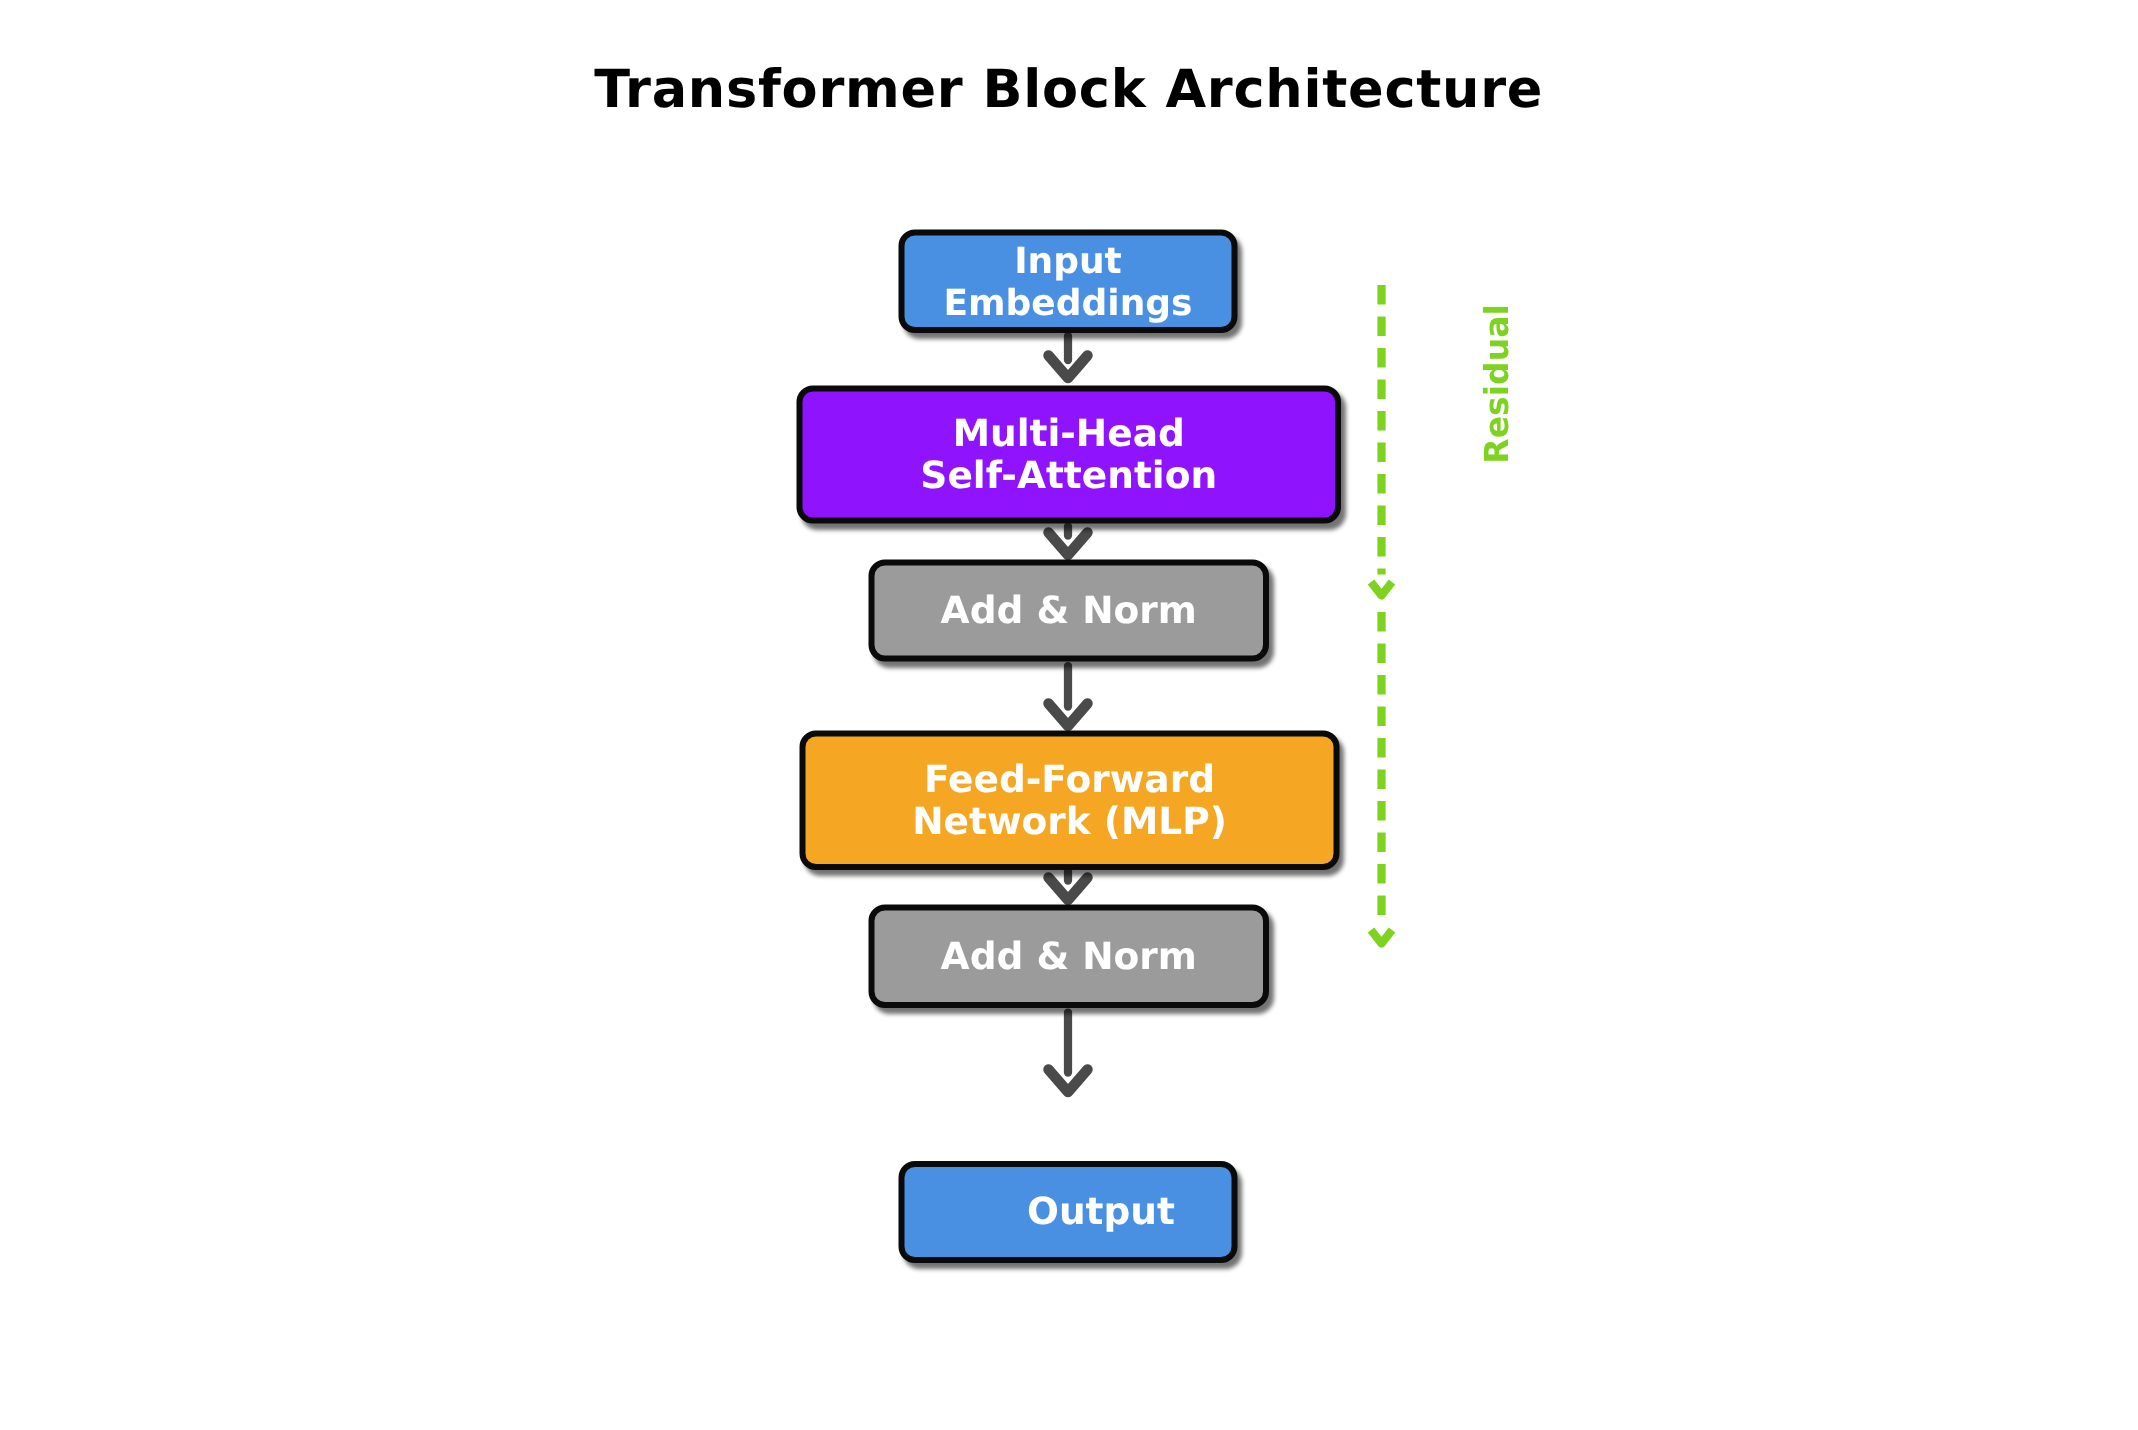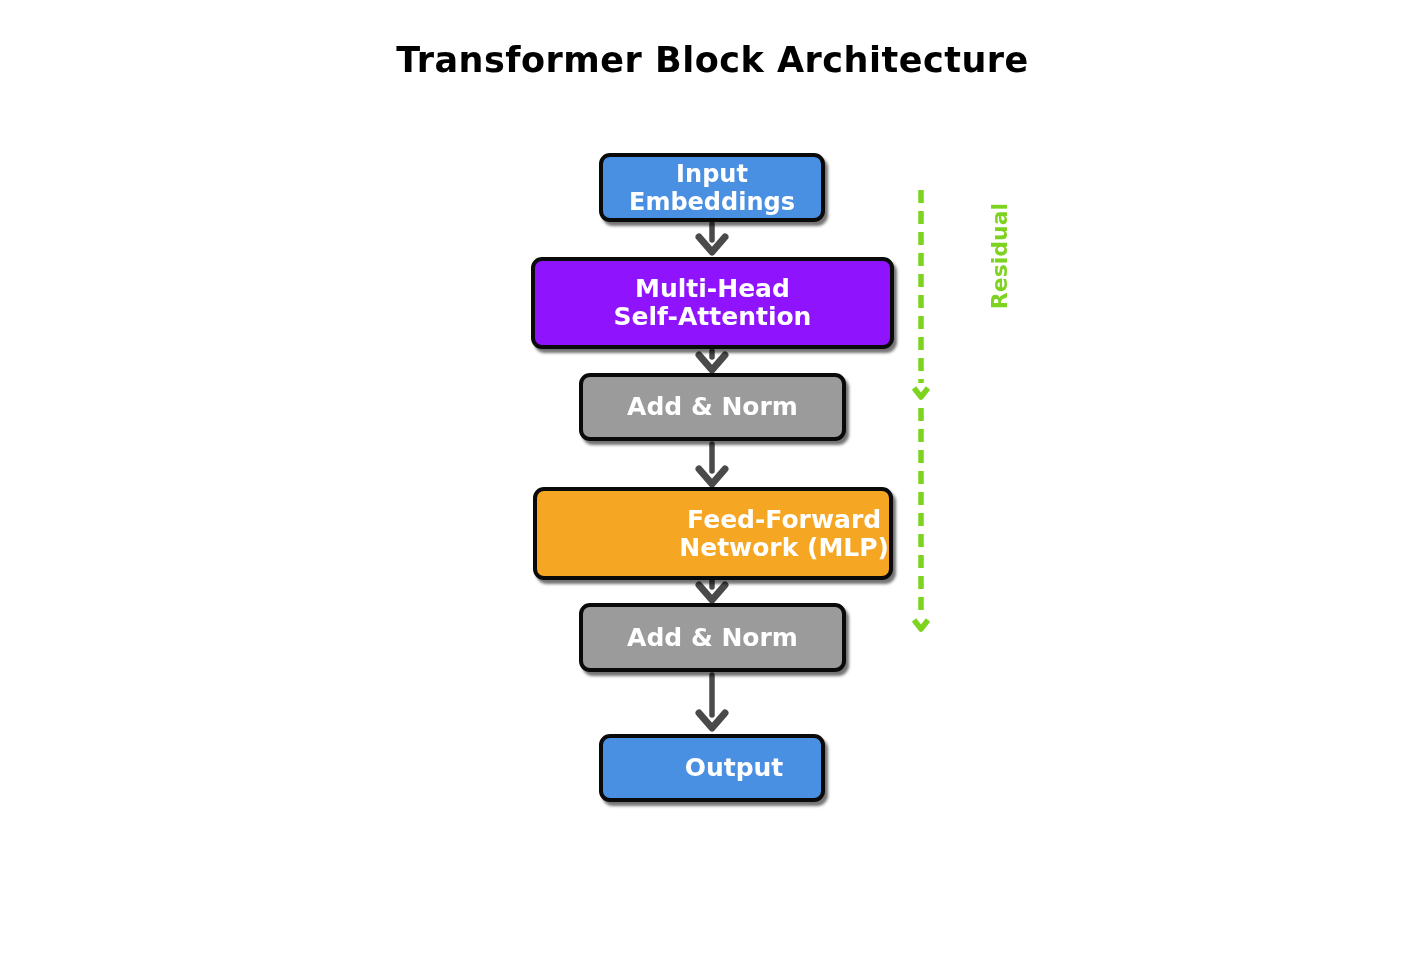--- a/index.html
+++ b/index.html
@@ -49,21 +49,21 @@
     line-height: 28px;
     white-space: pre-line;
     box-shadow: 3px 4px 3px rgba(0,0,0,0.55);
     z-index: 2;
   }
   .b-input    { left: 599px; top: 153px; width: 226px; height: 69px; font-size: 24px; }
   .b-mhsa     { left: 531px; top: 257px; width: 363px; height: 92px; }
   .b-addnorm1 { left: 579px; top: 373px; width: 267px; height: 68px; }
   .b-ffn      { left: 533px; top: 487px; width: 360px; height: 93px; }
   .b-addnorm2 { left: 579px; top: 603px; width: 267px; height: 69px; }
-  .b-output   { left: 599px; top: 734px; width: 226px; height: 68px; padding-left: 44px; }
+  .b-output   { left: 599px; top: 774px; width: 226px; height: 68px; padding-left: 44px; }
   .residual-label {
     position: absolute;
     left: 999px;
     top: 256px;
     transform: translate(-50%, -50%) rotate(-90deg);
     font-size: 22px;
     font-weight: bold;
     white-space: nowrap;
     z-index: 2;
   }
@@ -148,21 +148,21 @@
 
   <div class="box b-mhsa" style="background-color: rgb(144, 19, 254);">
     <span>Multi-Head
 Self-Attention</span>
   </div>
 
   <div class="box b-addnorm1" style="background-color: rgb(155, 155, 155);">
     <span>Add &amp; Norm</span>
   </div>
 
-  <div class="box b-ffn" style="background-color: rgb(245, 166, 35); justify-content: flex-end;">
+  <div class="box b-ffn" style="background-color: rgb(245, 166, 35);">
     <span>Feed-Forward
 Network (MLP)</span>
   </div>
 
   <div class="box b-addnorm2" style="background-color: rgb(155, 155, 155);">
     <span>Add &amp; Norm</span>
   </div>
 
   <div class="box b-output" style="background-color: rgb(74, 144, 226);">
     <span>Output</span>

